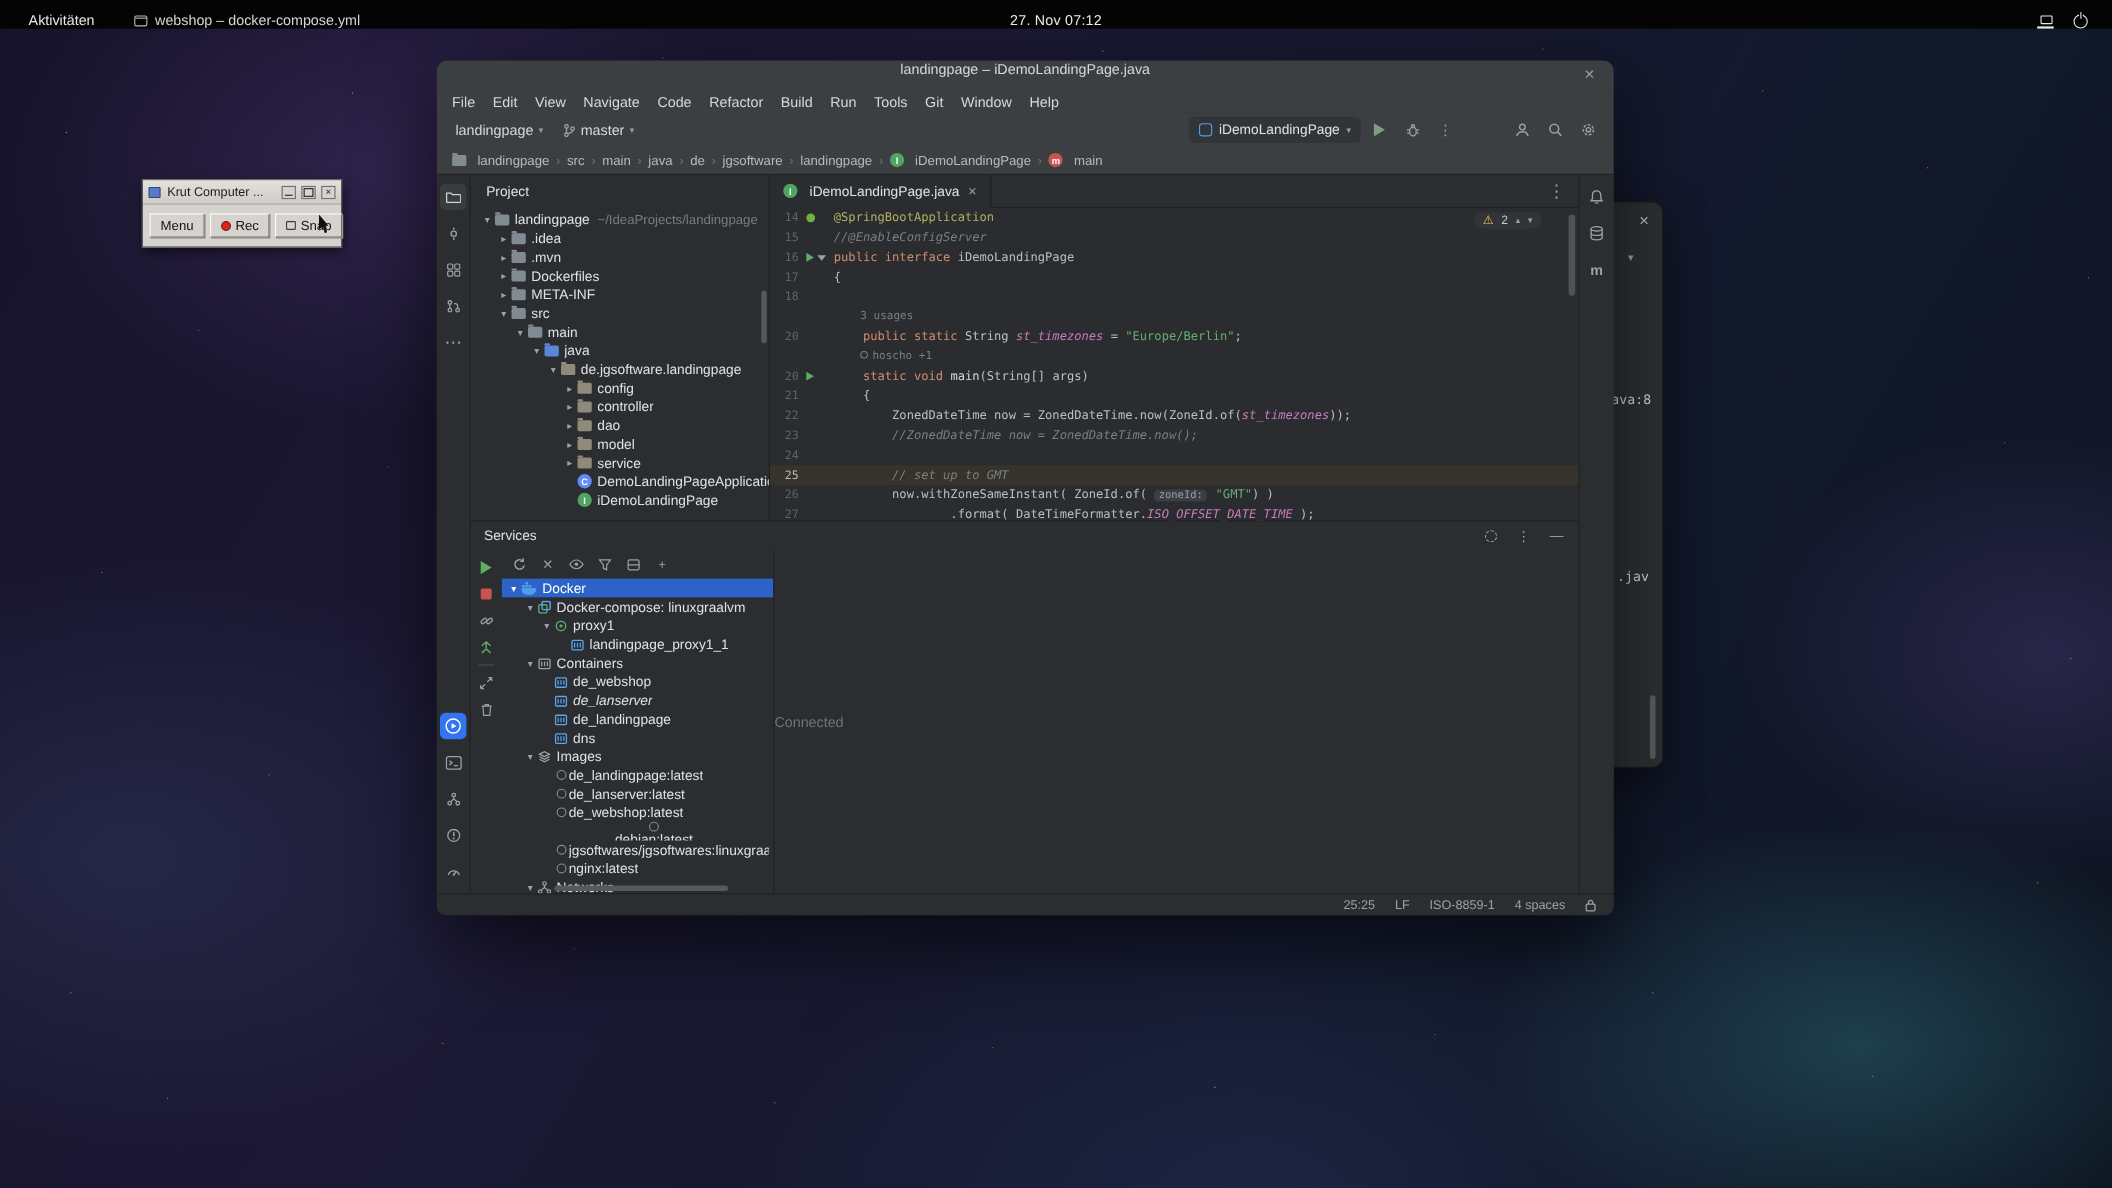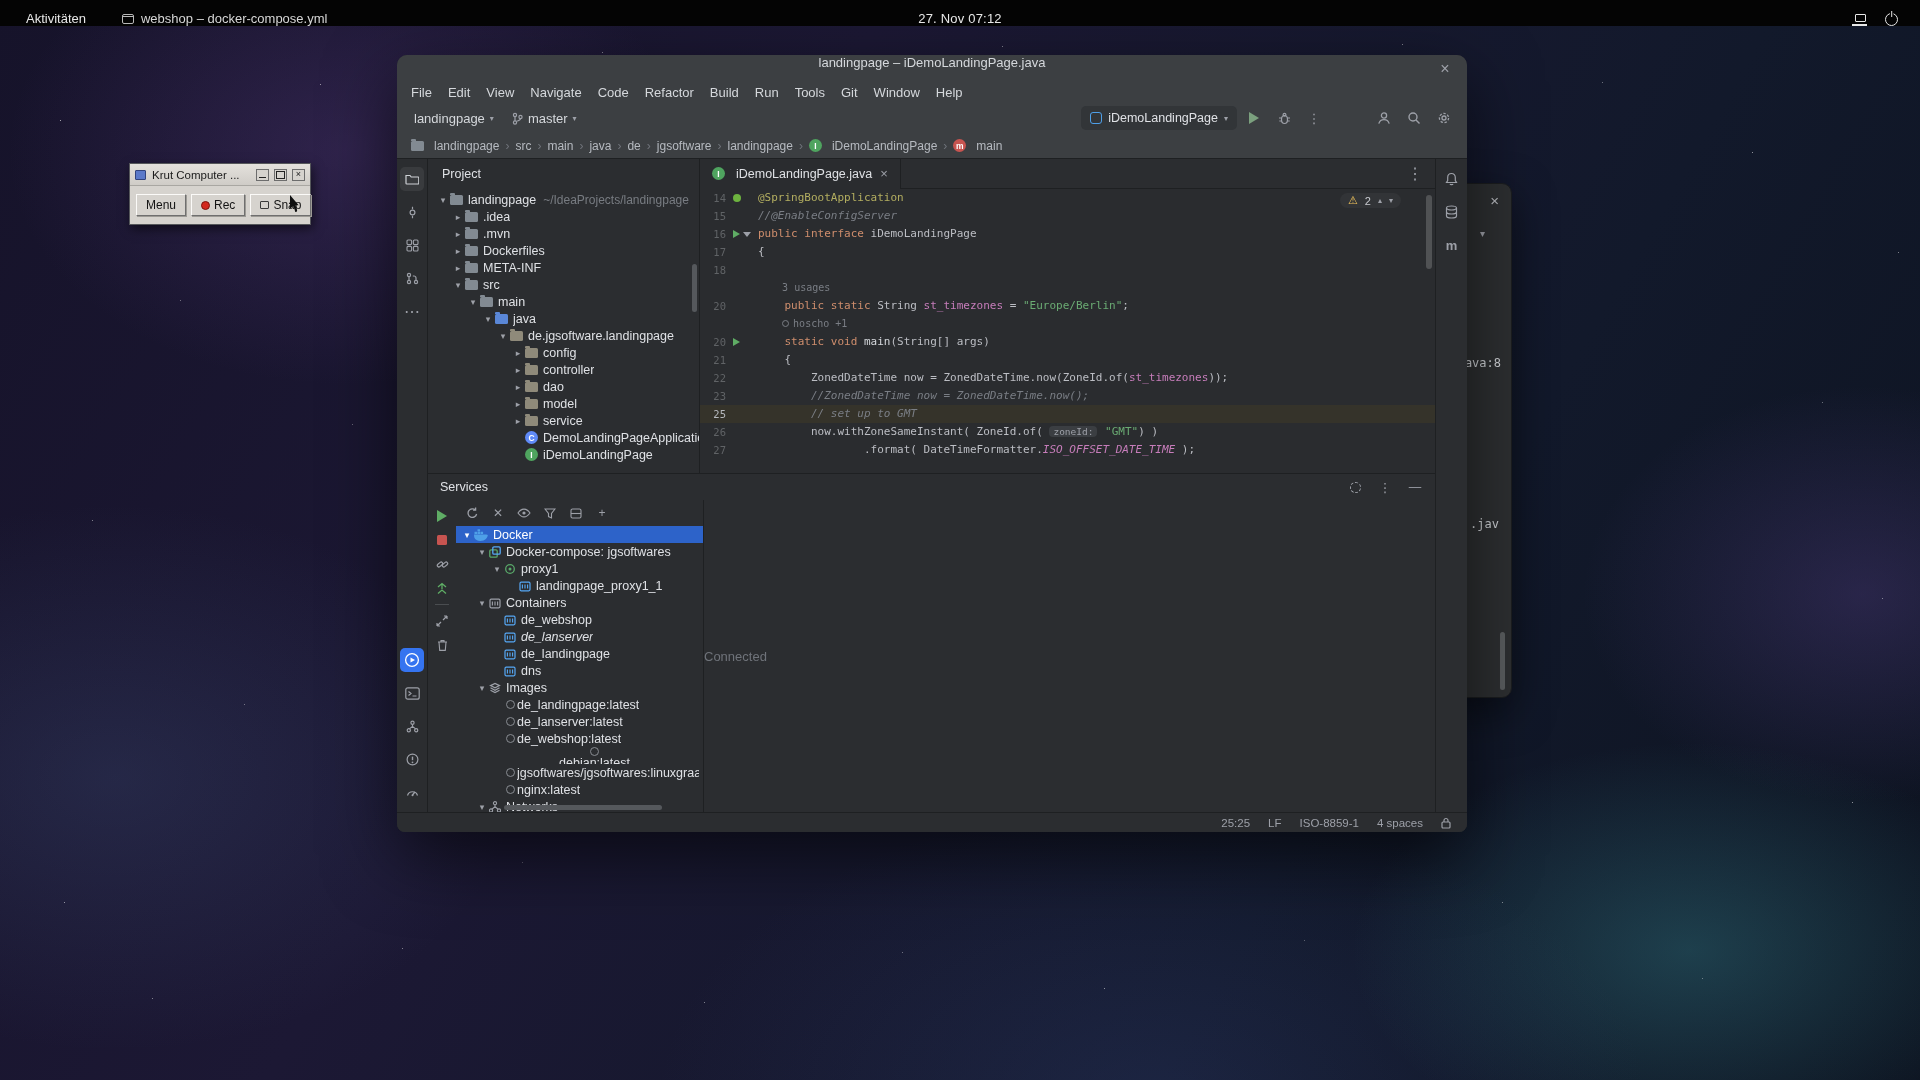--- a/index.html
+++ b/index.html
@@ -129,21 +129,21 @@
   .gic{display:inline-block;cursor:pointer}
   .gic-run{width:0;height:0;border-left:7px solid #5fad65;border-top:4.5px solid transparent;border-bottom:4.5px solid transparent}
   .gic-impl{width:0;height:0;border-top:5px solid #9da0a8;border-left:4px solid transparent;border-right:4px solid transparent;margin-top:1px}
   .gic-spring{width:8px;height:8px;border-radius:50%;background:#6db33f}
   .ctext{flex:1;color:#bcbec4}
   .tk-pln{color:#bcbec4}
   .tk-kw{color:#cf8e6d}
   .tk-ann{color:#b3ae60}
   .tk-cmt{color:#7a7e85;font-style:italic}
   .tk-str{color:#6aab73}
-  .tk-fld{color:#c77dbb;}
+  .tk-fld{color:#c77dbb;font-style:italic}
   .tk-cst{color:#c77dbb;font-style:italic}
   .tk-mth{color:#d5d8dc}
   .tk-itl{}
   .tk-inlay{background:#3b3e42;color:#9da0a8;border-radius:4px;padding:0 4px;font-size:9.5px;margin-right:1px}
   .hintrow .ctext{font-size:10px;color:#7a7e85}
   .hint-text{color:#7a7e85}
   .author-ico{display:inline-block;width:7px;height:7px;border:1.2px solid #7a7e85;border-radius:50%;margin-right:4px}
   .inspector{position:absolute;top:4px;right:34px;display:flex;align-items:center;gap:7px;background:rgba(255,255,255,.04);border-radius:10px;padding:1px 8px;font-family:"Liberation Sans",sans-serif}
   .insp-warn{color:#f2c55c;font-size:11px}
   .insp-count{color:#c8cbd0;font-size:11px}
@@ -520,20 +520,21 @@
                   <div class="code-row"><span class="ln">16</span><span class="gicons"><span class="gic gic-run"></span><span class="gic gic-impl"></span></span><span class="ctext"><span class="tk-kw">public interface </span><span class="tk-pln">iDemoLandingPage</span></span></div>
                   <div class="code-row"><span class="ln">17</span><span class="gicons"></span><span class="ctext"><span class="tk-pln">{</span></span></div>
                   <div class="code-row"><span class="ln">18</span><span class="gicons"></span><span class="ctext"></span></div>
                   <div class="code-row hintrow"><span class="ln"></span><span class="gicons"></span><span class="ctext">    <span class="hint-text">3 usages</span></span></div>
                   <div class="code-row"><span class="ln">20</span><span class="gicons"></span><span class="ctext"><span class="tk-pln">    </span><span class="tk-kw">public static </span><span class="tk-pln">String </span><span class="tk-fld">st_timezones</span><span class="tk-pln"> = </span><span class="tk-str">"Europe/Berlin"</span><span class="tk-pln">;</span></span></div>
                   <div class="code-row hintrow"><span class="ln"></span><span class="gicons"></span><span class="ctext">    <span class="author-ico"></span><span class="hint-text">hoscho +1</span></span></div>
                   <div class="code-row"><span class="ln">20</span><span class="gicons"><span class="gic gic-run"></span></span><span class="ctext"><span class="tk-pln">    </span><span class="tk-kw">static void </span><span class="tk-mth">main</span><span class="tk-pln">(String[] args)</span></span></div>
                   <div class="code-row"><span class="ln">21</span><span class="gicons"></span><span class="ctext"><span class="tk-pln">    {</span></span></div>
                   <div class="code-row"><span class="ln">22</span><span class="gicons"></span><span class="ctext"><span class="tk-pln">        ZonedDateTime now = ZonedDateTime.</span><span class="tk-itl">now</span><span class="tk-pln">(ZoneId.</span><span class="tk-itl">of</span><span class="tk-pln">(</span><span class="tk-fld">st_timezones</span><span class="tk-pln">));</span></span></div>
                   <div class="code-row"><span class="ln">23</span><span class="gicons"></span><span class="ctext"><span class="tk-cmt">        //ZonedDateTime now = ZonedDateTime.now();</span></span></div>
+                  <div class="code-row"><span class="ln">24</span><span class="gicons"></span><span class="ctext"></span></div>
                   <div class="code-row caret"><span class="ln">25</span><span class="gicons"></span><span class="ctext"><span class="tk-cmt">        // set up to GMT</span></span></div>
                   <div class="code-row"><span class="ln">26</span><span class="gicons"></span><span class="ctext"><span class="tk-pln">        now.withZoneSameInstant( ZoneId.</span><span class="tk-itl">of</span><span class="tk-pln">( </span><span class="tk-inlay">zoneId:</span><span class="tk-pln"> </span><span class="tk-str">"GMT"</span><span class="tk-pln">) )</span></span></div>
                   <div class="code-row"><span class="ln">27</span><span class="gicons"></span><span class="ctext"><span class="tk-pln">                .format( DateTimeFormatter.</span><span class="tk-cst">ISO_OFFSET_DATE_TIME</span><span class="tk-pln"> );</span></span></div>
                 </div>
               <div class="inspector">
                 <span class="insp-warn">⚠</span>
                 <span class="insp-count">2</span>
                 <span class="insp-ch">▴</span>
                 <span class="insp-ch">▾</span>
               </div>
@@ -630,21 +631,21 @@
                     <span class="tlabel">Docker</span>
                   </div>
                   <div class="trow" style="padding-left: 19px;">
                     <span class="chev">▾</span>
                     <span class="ti ic-compose">
                       <svg viewBox="0 0 12 12" width="12" height="12">
                         <rect x=".8" y="3.8" width="7.4" height="7.4" rx="1.2" fill="none" stroke="#59a869" stroke-width="1.3"></rect>
                         <rect x="3.8" y=".8" width="7.4" height="7.4" rx="1.2" fill="none" stroke="#56a8f5" stroke-width="1.3"></rect>
                       </svg>
                     </span>
-                    <span class="tlabel">Docker-compose: jgsoftwares</span>
+                    <span class="tlabel">Docker-compose: linuxgraalvm</span>
                   </div>
                   <div class="trow" style="padding-left: 34px;">
                     <span class="chev">▾</span>
                     <span class="ti ic-service">
                       <svg viewBox="0 0 12 12" width="12" height="12">
                         <circle cx="6" cy="6" r="4.3" fill="none" stroke="#59a869" stroke-width="1.3"></circle>
                         <circle cx="6" cy="6" r="1.5" fill="#59a869"></circle>
                       </svg>
                     </span>
                     <span class="tlabel">proxy1</span>

